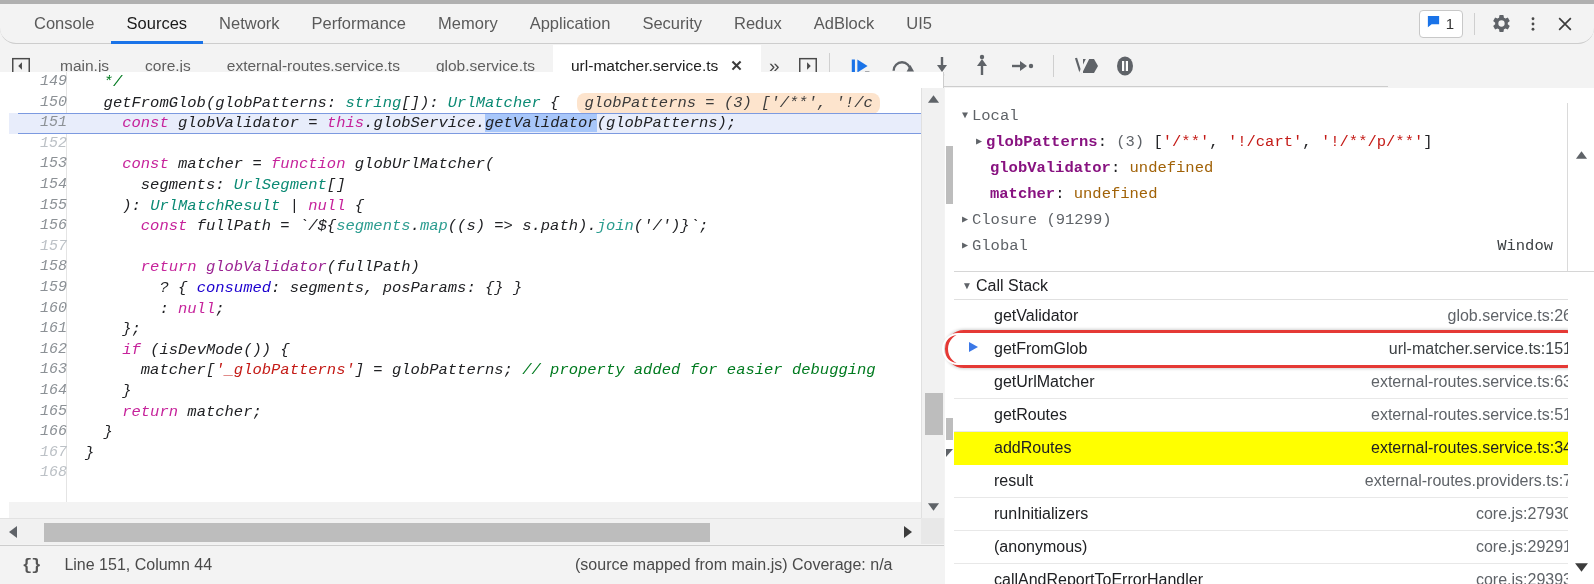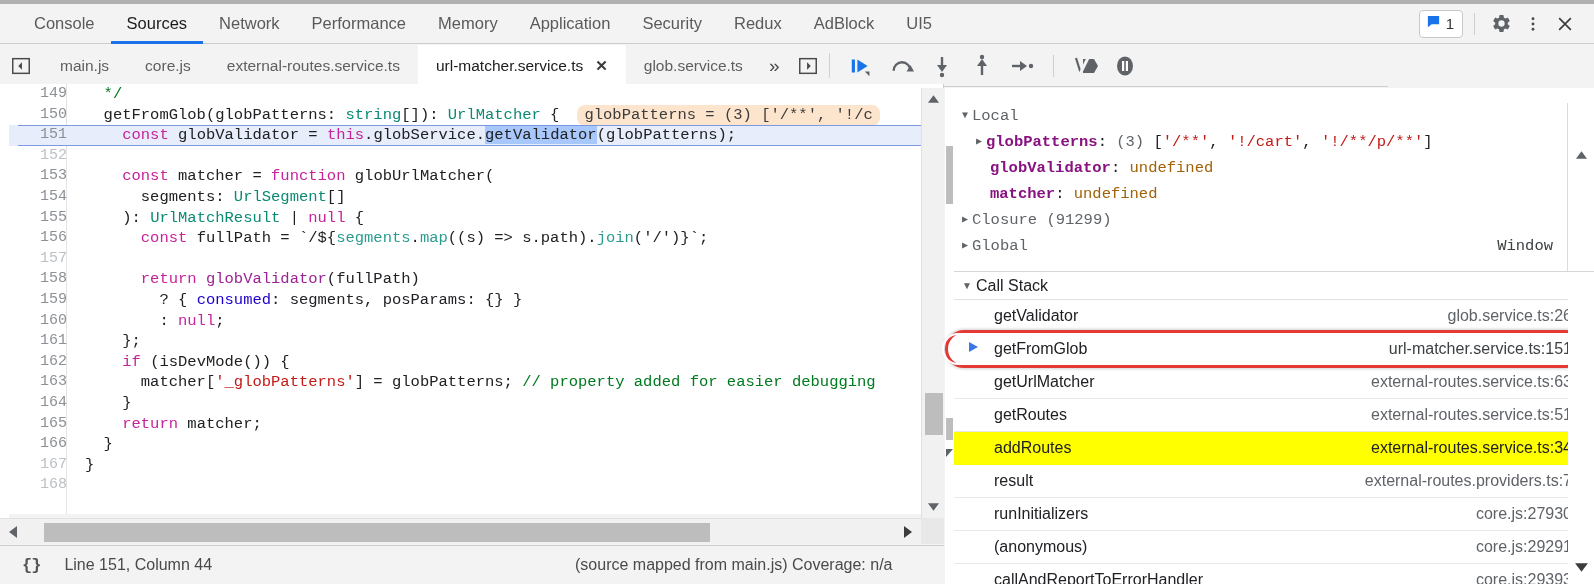--- a/index.html
+++ b/index.html
@@ -11,21 +11,21 @@
   }
   #app { position: relative; width: 1594px; height: 584px; background:#f3f3f3; }
 
   
   .win-top { position:absolute; top:0; left:0; width:1594px; height:4px; background:#b0b0b0; }
 
   
   .tabbar {
     position:absolute; top:4px; left:0; width:1594px; height:40px;
     background:#f3f3f3; border-bottom:1px solid #cdcdcd;
-    display:flex; align-items:stretch;
+    display:flex; align-items:stretch;border-radius:16px;
   }
   .tabbar-left { display:flex; align-items:stretch; padding-left:18px; }
   .mtab {
     display:flex; align-items:center; padding:0 16px;
     font-size:16.5px; color:#5a5a5a; cursor:default; position:relative;
     white-space:nowrap;
   }
   .mtab.active { color:#1a1a1a; }
   .mtab.active::after {
     content:""; position:absolute; left:0; right:0; bottom:-1px; height:3px; background:#1a73e8;
@@ -59,22 +59,22 @@
     content:""; position:absolute; left:0; right:0; bottom:-1px; height:3px; background:#1a73e8;
   }
   .ftab .closex { margin-left:12px; font-size:15px; font-weight:bold; color:#3b3b3b; }
   .chev { display:flex; align-items:center; padding:0 8px; font-size:19px; color:#4a4a4a; }
   .subbar-sep { width:1px; background:#d0d0d0; margin:8px 0; }
   .dbg-ctrls { display:flex; align-items:center; gap:4px; padding-left:14px; }
   .dbg-btn { width:36px; height:32px; display:flex; align-items:center; justify-content:center; }
 
   
   .editor {
-    position:absolute; top:84px; left:0; width:944px; height:430px;
-    background:#ffffff; overflow:hidden; border-right:1px solid #cdcdcd;
+    position:absolute; top:72px; left:0; width:944px; height:430px;
+    background:#ffffff; overflow:hidden; border-right:1px solid #cdcdcd;font-style:italic;
   }
   .edge-scroll { position:absolute; left:0; top:88px; width:9px; height:430px; background:#fff; }
   .edge-thumb { position:absolute; left:1px; top:160px; width:7px; height:88px; background:#bdbdbd; }
 
   .code { position:absolute; left:9px; top:0; width:912px; font-family:"Liberation Mono", monospace; font-size:15.5px; }
   .cline { position:relative; height:20.6px; line-height:20.6px; white-space:pre; }
   .ln {
     position:absolute; left:0; width:58px; text-align:right; color:#8c9196;
     font-family:"Liberation Mono", monospace; font-size:15px;
   }
@@ -245,26 +245,26 @@
     <div class="ftabs" id="file-tabs">
         <div class="ftab">
           <span>main.js</span>
         </div>
         <div class="ftab">
           <span>core.js</span>
         </div>
         <div class="ftab">
           <span>external-routes.service.ts</span>
         </div>
+        <div class="ftab">
+          <span>glob.service.ts</span>
+        </div>
         <div class="ftab active">
           <span>url-matcher.service.ts</span>
           <span class="closex">✕</span>
-        </div>
-        <div class="ftab">
-          <span>glob.service.ts</span>
         </div>
       </div>
     <div class="chev">»</div>
     <div class="panel-btn">
       <svg width="22" height="22" viewBox="0 0 24 24">
           <rect x="3" y="4" width="18" height="16" fill="none" stroke="#4a4a4a" stroke-width="1.6"></rect>
           <path d="M11 8 L15 12 L11 16 Z" fill="#4a4a4a"></path>
         </svg>
     </div>
     <div class="subbar-sep"></div>

